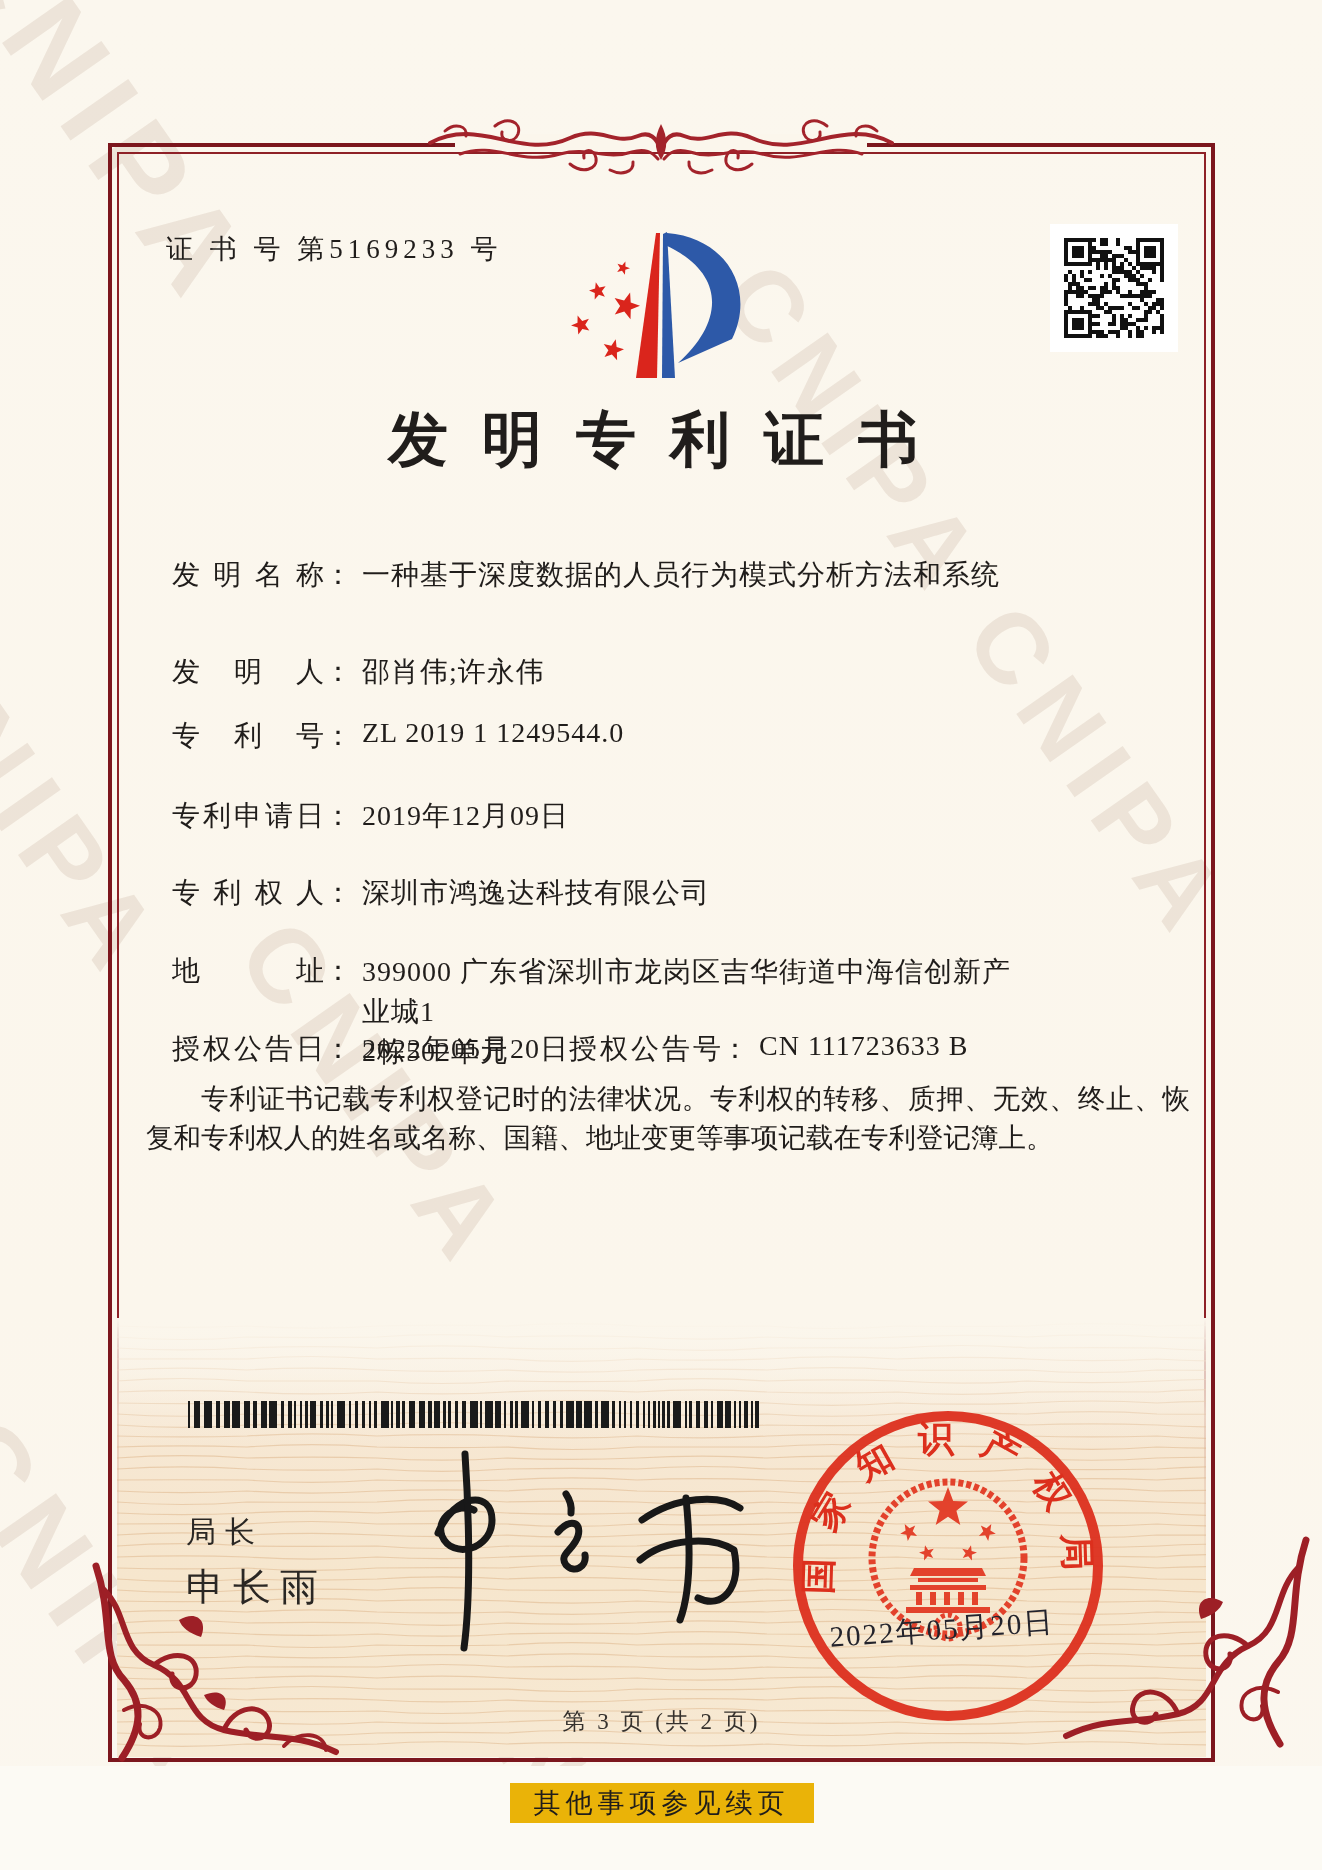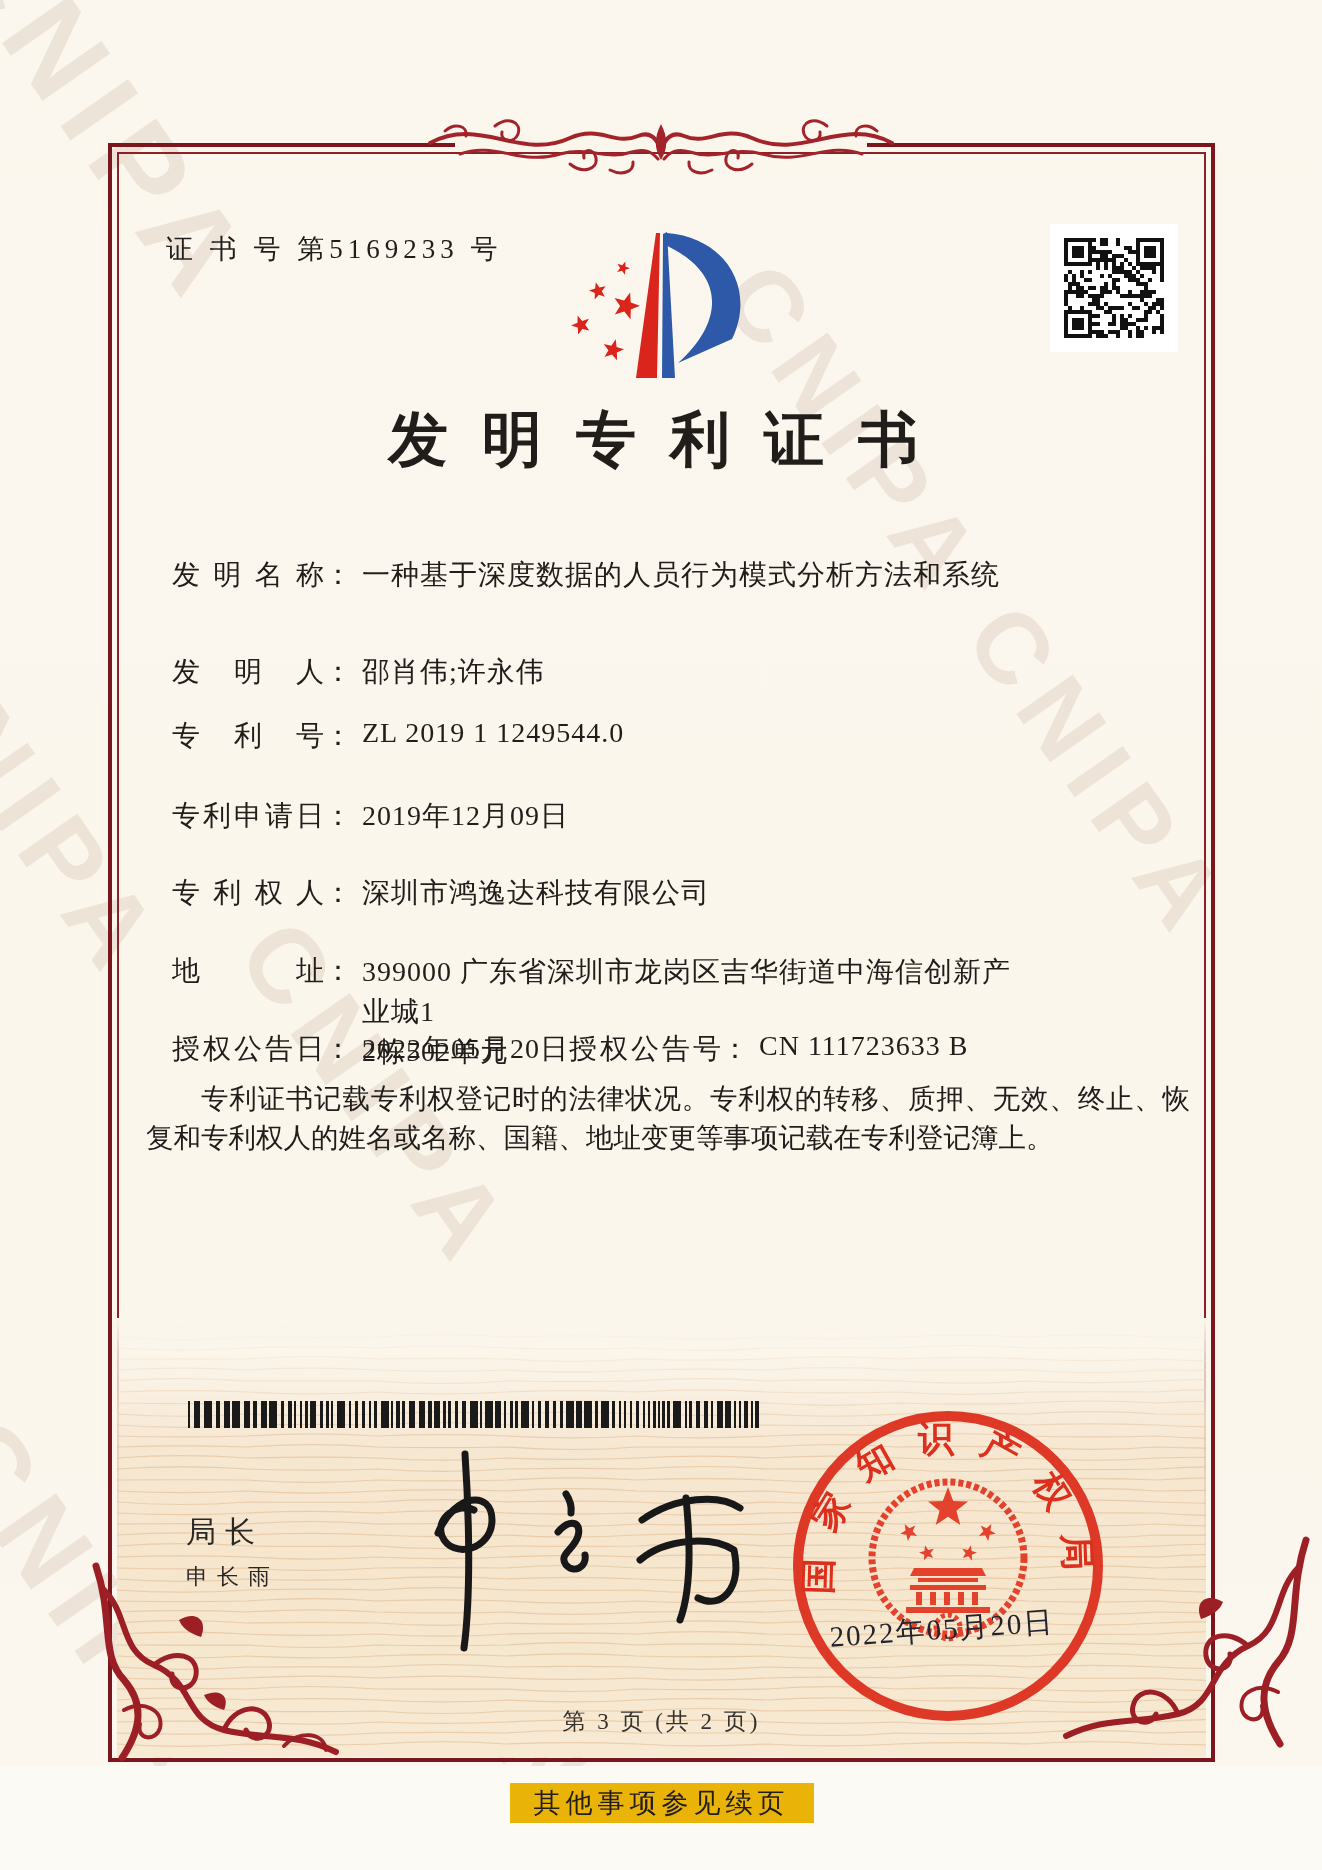--- a/index.html
+++ b/index.html
@@ -32,21 +32,21 @@
   .frow .val.wrap{white-space:pre-line;width:660px;line-height:40px;}
   .frow .lab2{display:inline-block;width:152px;text-align:justify;text-align-last:justify;
               vertical-align:top;}
   .paras{position:absolute;left:146px;top:1080px;width:1044px;font-size:27.5px;line-height:38.5px;
          text-align:justify;}
   .paras p{margin:0;text-indent:2em;}
   .barcode{position:absolute;left:188px;top:1401px;width:580px;height:27px;}
   .dir-title{position:absolute;left:186px;top:1512px;font-family:Liberation Sans, sans-serif;
              font-size:30px;letter-spacing:9px;color:#2a2724;}
   .dir-name{position:absolute;left:186px;top:1562px;font-family:"Liberation Sans","DejaVu Sans",sans-serif;
-            font-size:22px;letter-spacing:9px;color:#2a2724;}
+            font-size:38px;letter-spacing:9px;color:#2a2724;}
   .sig{position:absolute;left:380px;top:1438px;}
   .seal{position:absolute;left:778px;top:1396px;}
   .seal-date{position:absolute;left:792px;top:1610px;width:300px;text-align:center;font-size:29px;
              letter-spacing:2px;color:#23232c;transform:rotate(-4deg);}
   .page-no{position:absolute;left:108px;top:1706px;width:1107px;text-align:center;font-size:23px;
            letter-spacing:3px;color:#35312d;}
   .cont-note{position:absolute;left:108px;top:1785px;width:1107px;text-align:center;}
   .cont-note span{background:#eab308;padding:5px 24px;font-size:27px;letter-spacing:5px;margin-top:41px;}
   .fl-bl{position:absolute;left:84px;top:1560px;}
   .fl-br{position:absolute;left:998px;top:1520px;transform:scaleX(-1);}

